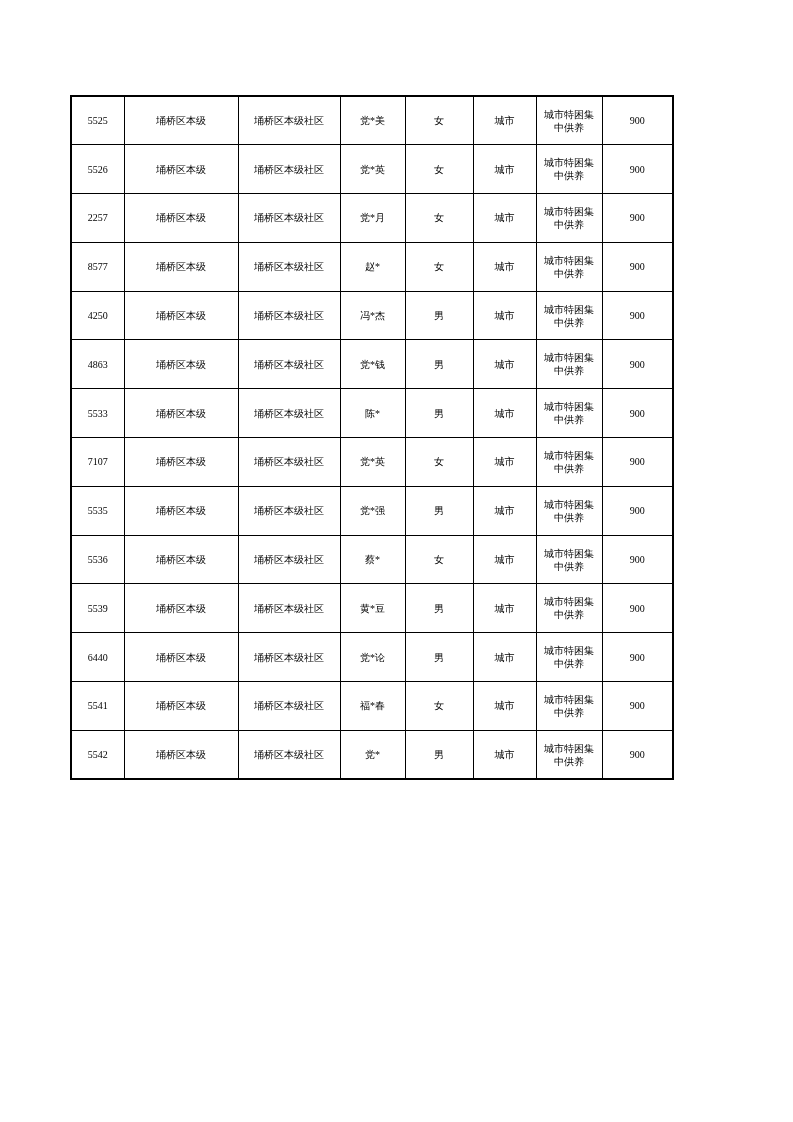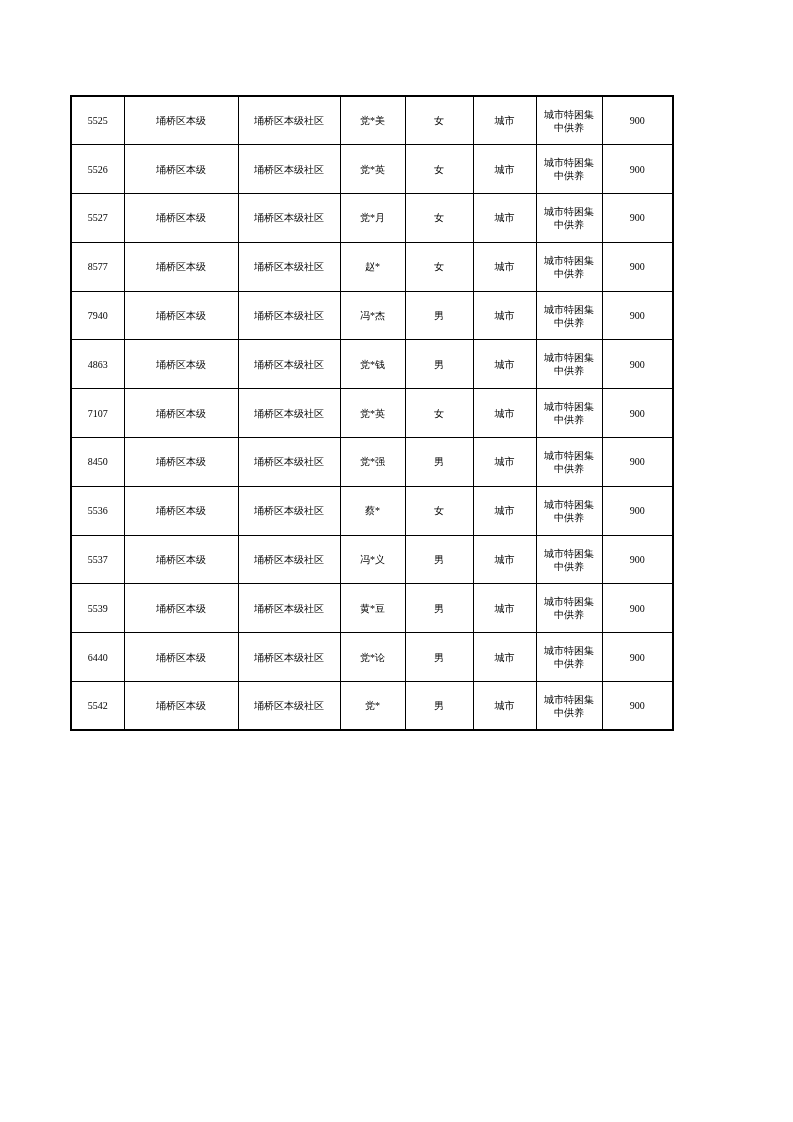--- a/index.html
+++ b/index.html
@@ -69,115 +69,125 @@
           <td>5526</td>
           <td>埇桥区本级</td>
           <td>埇桥区本级社区</td>
           <td>党*英</td>
           <td>女</td>
           <td>城市</td>
           <td>城市特困集中供养</td>
           <td>900</td>
         </tr>
         <tr>
-          <td>5527</td>
+          <td>2257</td>
           <td>埇桥区本级</td>
           <td>埇桥区本级社区</td>
           <td>党*月</td>
           <td>女</td>
           <td>城市</td>
           <td>城市特困集中供养</td>
           <td>900</td>
         </tr>
         <tr>
           <td>8577</td>
           <td>埇桥区本级</td>
           <td>埇桥区本级社区</td>
           <td>赵*</td>
           <td>女</td>
           <td>城市</td>
           <td>城市特困集中供养</td>
           <td>900</td>
         </tr>
         <tr>
-          <td>7940</td>
+          <td>4250</td>
           <td>埇桥区本级</td>
           <td>埇桥区本级社区</td>
           <td>冯*杰</td>
           <td>男</td>
           <td>城市</td>
           <td>城市特困集中供养</td>
           <td>900</td>
         </tr>
         <tr>
           <td>4863</td>
           <td>埇桥区本级</td>
           <td>埇桥区本级社区</td>
           <td>党*钱</td>
           <td>男</td>
           <td>城市</td>
           <td>城市特困集中供养</td>
           <td>900</td>
         </tr>
         <tr>
+          <td>5533</td>
+          <td>埇桥区本级</td>
+          <td>埇桥区本级社区</td>
+          <td>陈*</td>
+          <td>男</td>
+          <td>城市</td>
+          <td>城市特困集中供养</td>
+          <td>900</td>
+        </tr>
+        <tr>
           <td>7107</td>
           <td>埇桥区本级</td>
           <td>埇桥区本级社区</td>
           <td>党*英</td>
           <td>女</td>
           <td>城市</td>
           <td>城市特困集中供养</td>
           <td>900</td>
         </tr>
         <tr>
-          <td>8450</td>
+          <td>5535</td>
           <td>埇桥区本级</td>
           <td>埇桥区本级社区</td>
           <td>党*强</td>
           <td>男</td>
           <td>城市</td>
           <td>城市特困集中供养</td>
           <td>900</td>
         </tr>
         <tr>
           <td>5536</td>
           <td>埇桥区本级</td>
           <td>埇桥区本级社区</td>
           <td>蔡*</td>
           <td>女</td>
           <td>城市</td>
           <td>城市特困集中供养</td>
           <td>900</td>
         </tr>
         <tr>
-          <td>5537</td>
-          <td>埇桥区本级</td>
-          <td>埇桥区本级社区</td>
-          <td>冯*义</td>
-          <td>男</td>
-          <td>城市</td>
-          <td>城市特困集中供养</td>
-          <td>900</td>
-        </tr>
-        <tr>
           <td>5539</td>
           <td>埇桥区本级</td>
           <td>埇桥区本级社区</td>
           <td>黄*豆</td>
           <td>男</td>
           <td>城市</td>
           <td>城市特困集中供养</td>
           <td>900</td>
         </tr>
         <tr>
           <td>6440</td>
           <td>埇桥区本级</td>
           <td>埇桥区本级社区</td>
           <td>党*论</td>
           <td>男</td>
+          <td>城市</td>
+          <td>城市特困集中供养</td>
+          <td>900</td>
+        </tr>
+        <tr>
+          <td>5541</td>
+          <td>埇桥区本级</td>
+          <td>埇桥区本级社区</td>
+          <td>福*春</td>
+          <td>女</td>
           <td>城市</td>
           <td>城市特困集中供养</td>
           <td>900</td>
         </tr>
         <tr>
           <td>5542</td>
           <td>埇桥区本级</td>
           <td>埇桥区本级社区</td>
           <td>党*</td>
           <td>男</td>

